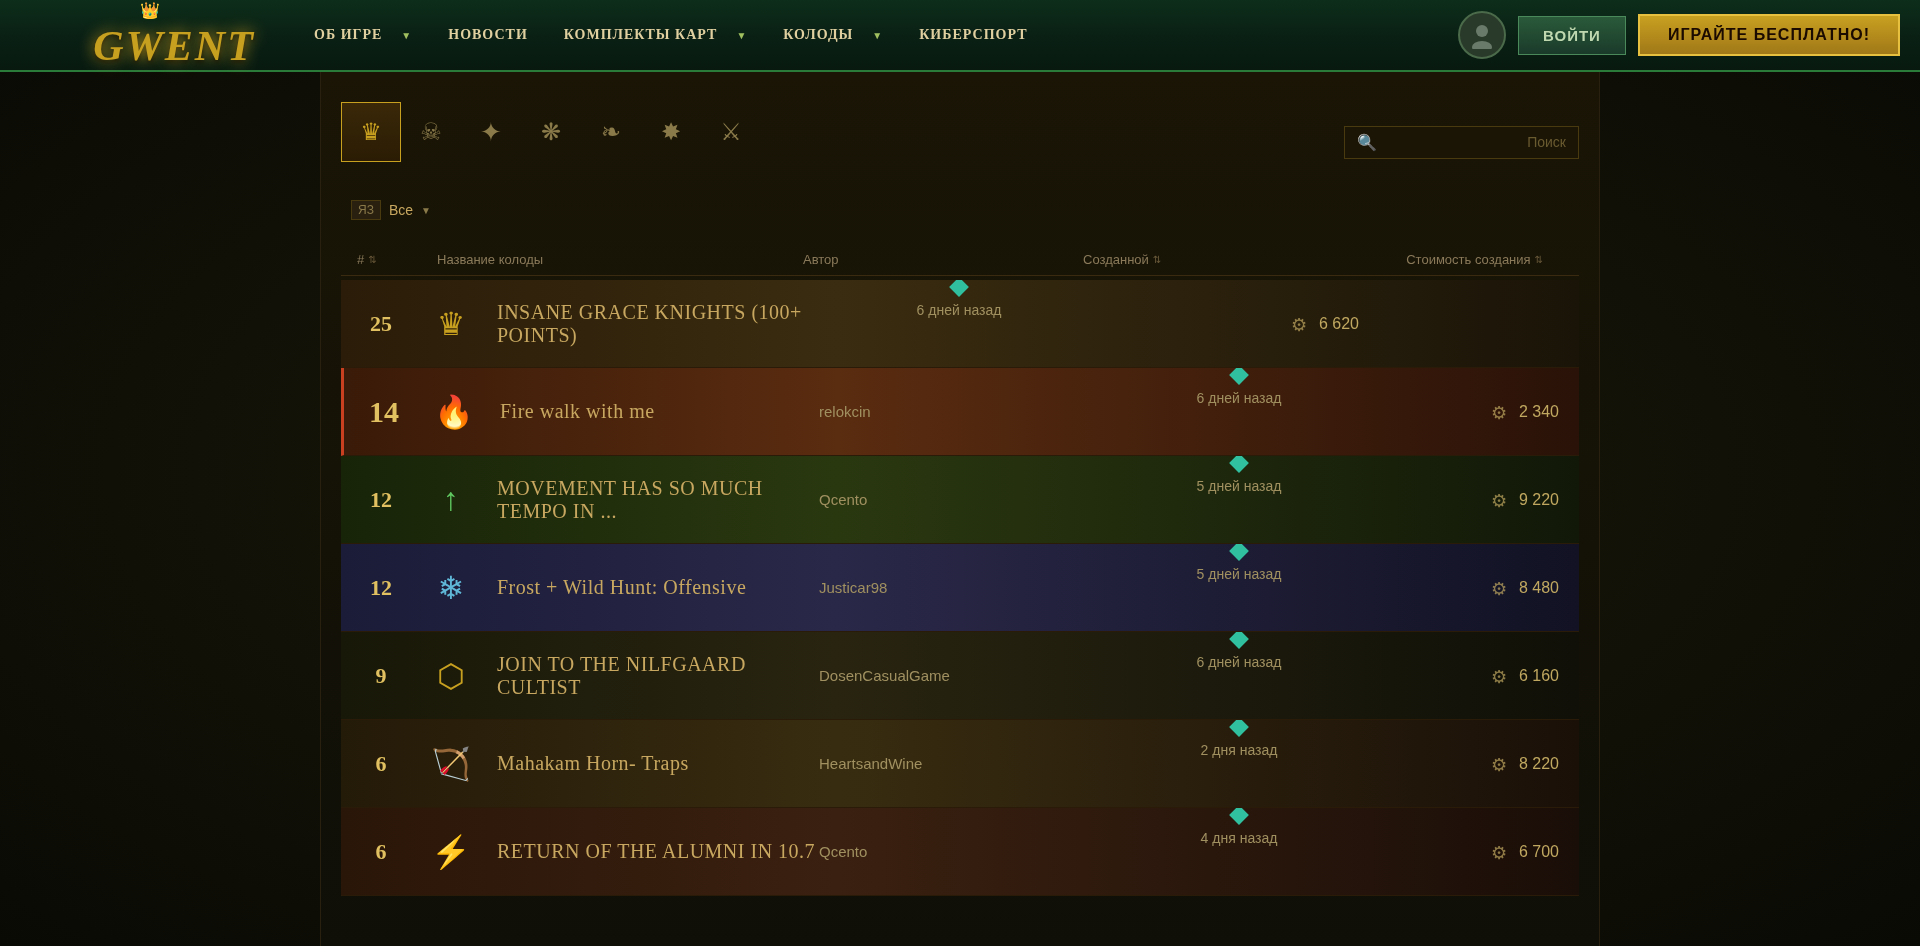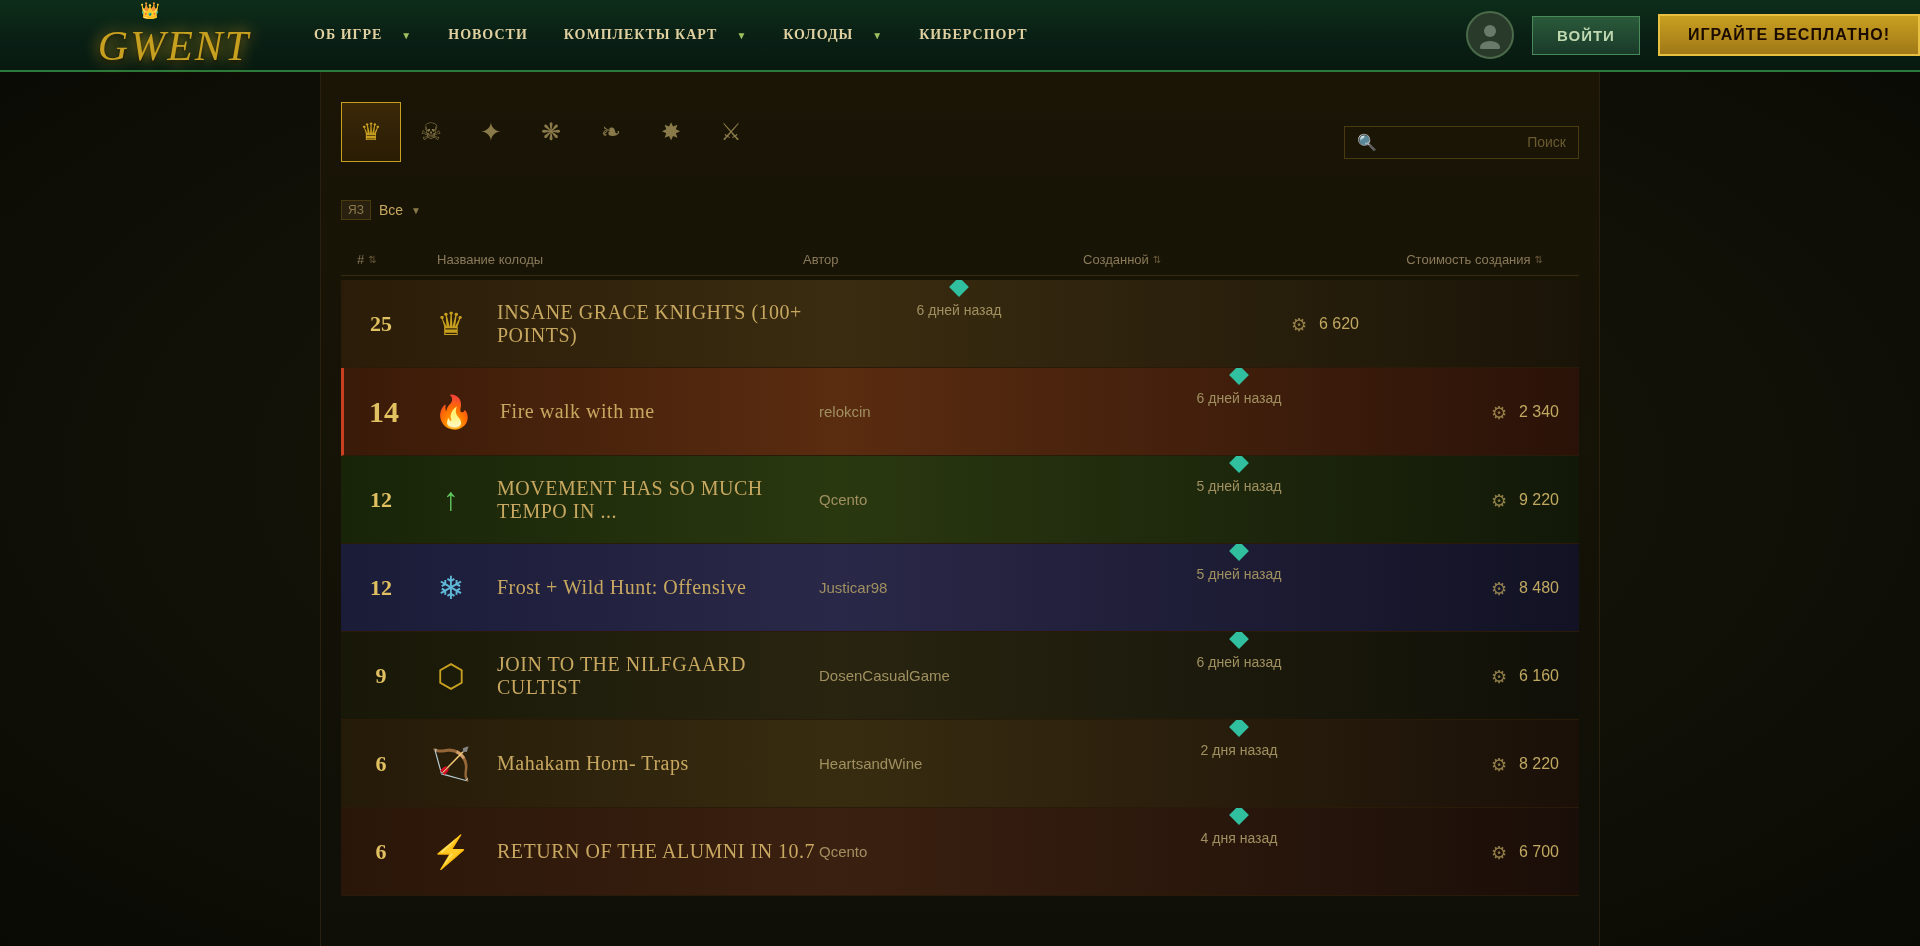--- a/index.html
+++ b/index.html
@@ -26,21 +26,21 @@
     }
     .logo-area {
       width: 280px;
       display: flex;
       align-items: center;
       justify-content: center;
       padding-left: 20px;
     }
     .logo-text {
       font-size: 42px;
-      font-weight: normal;
+      font-weight: bold;
       color: #c8a020;
       font-style: italic;
       text-shadow: 0 0 15px #c8a020, 0 2px 4px #000;
       letter-spacing: 2px;
       font-family: 'Georgia', serif;
       margin-left: 48px;
     }
     .nav-links {
       display: flex;
       align-items: center;
@@ -61,21 +61,22 @@
       gap: 19px;
       font-family: Liberation Serif, serif;
     }
     .nav-link .chevron {
       font-size: 10px;
       color: #a0c060;
     }
     .nav-right {
       display: flex;
       align-items: center;
-      gap: 18px;
+      gap: 12px;
+      padding-right: 20px;
     }
     .avatar-circle {
       width: 48px;
       height: 48px;
       border-radius: 50%;
       background: #2a3a2a;
       border: 2px solid #4a6a4a;
       display: flex;
       align-items: center;
       justify-content: center;
@@ -183,20 +184,21 @@
       padding: 8px 0;
       margin-bottom: 16px;
     }
     .lang-badge {
       background: #2a2010;
       border: 1px solid #4a3a10;
       color: #8a7a4a;
       font-size: 12px;
       padding: 2px 6px;
       font-family: Arial, sans-serif;
+      margin-left: 10px;
     }
     .lang-label {
       font-size: 14px;
       color: #c8a860;
       font-family: Arial, sans-serif;
     }
     .lang-chevron { color: #8a7a4a; font-size: 10px; }
 
     
     .table-header {

